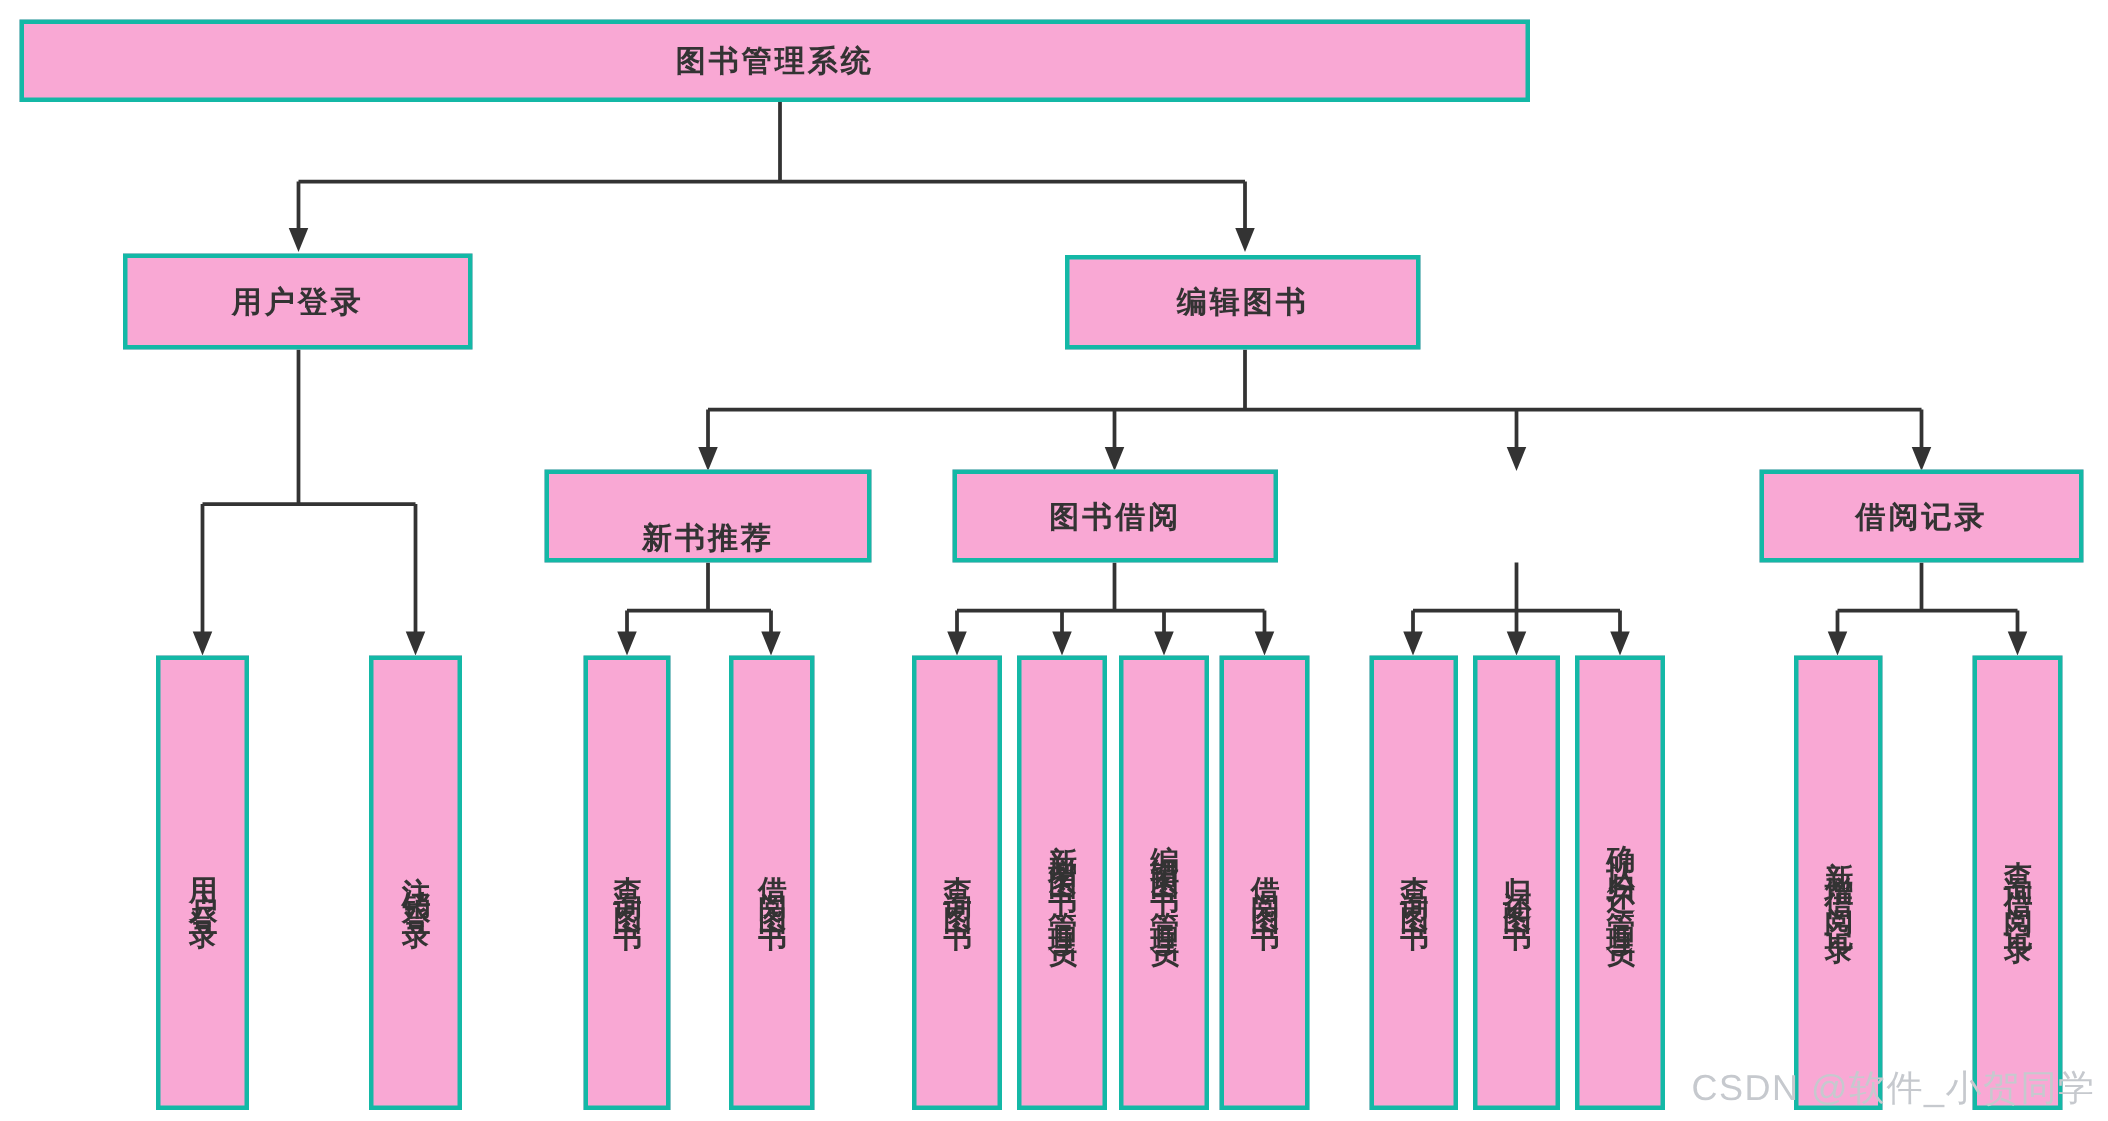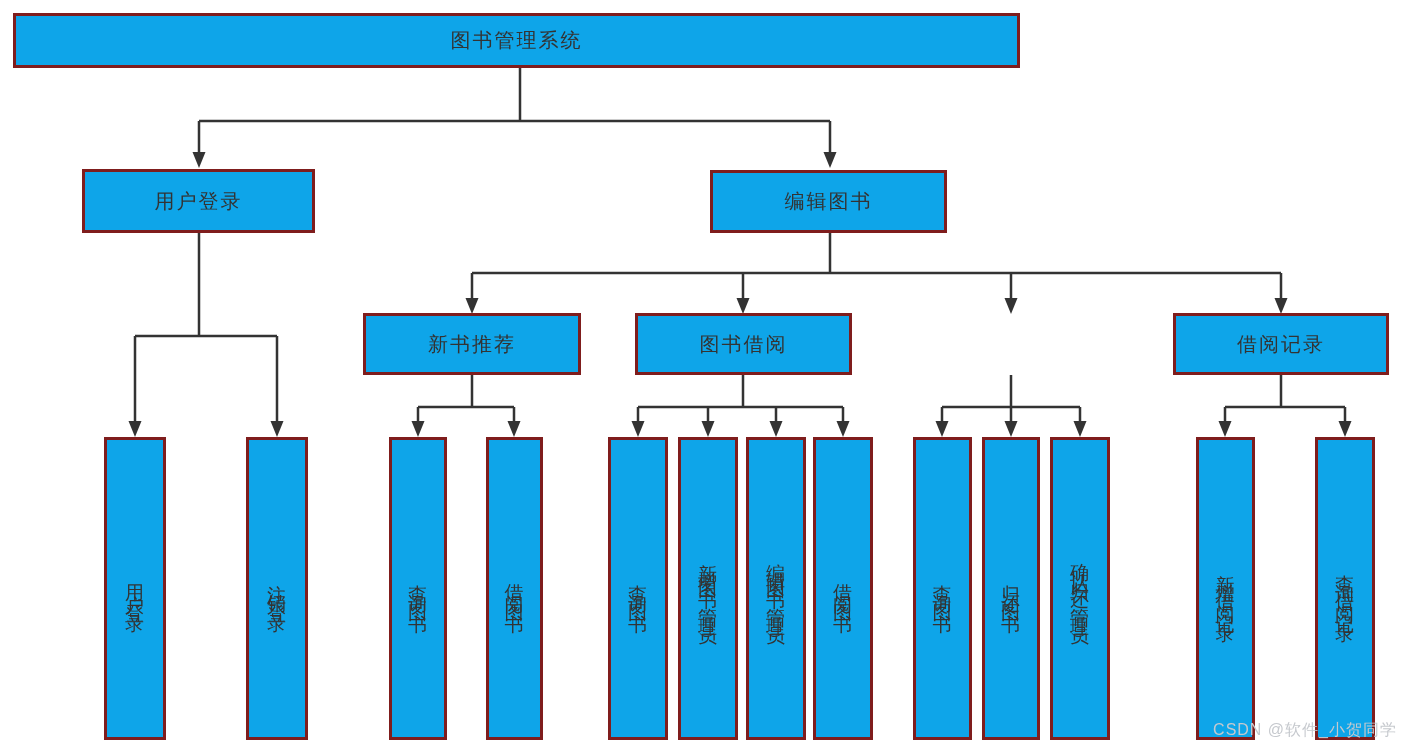--- a/index.html
+++ b/index.html
@@ -5,35 +5,36 @@
   * { margin:0; padding:0; box-sizing:border-box; }
   html,body { background:#ffffff; }
   body { font-family:"Liberation Sans", sans-serif; }
   .canvas {
     position:relative; width:1405px; height:747px;
     background:#ffffff; overflow:hidden;
   }
   svg.wires { position:absolute; left:0; top:0; z-index:1; }
   .node {
     position:absolute; z-index:2;
-    background:#0ea5e9; border:3px solid #7f1d1d;
+    background:#f9a8d4; border:3px solid #14b8a6;
     display:flex; align-items:center; justify-content:center;
     color:#333333;
+    font-weight:bold;
   }
   .node.h span {
     font-size:20px; letter-spacing:2px; white-space:nowrap;
   }
   .node.v span {
     writing-mode:vertical-rl; text-orientation:mixed;
     font-size:19px; line-height:1; letter-spacing:10px;
   }
   .node.v.long span { letter-spacing:9px; }
   .watermark {
     position:absolute; z-index:5; right:8px; bottom:6px;
-    font-size:16px; color:#c6c9ce; letter-spacing:1px; white-space:nowrap;
+    font-size:24px; color:#c6c9ce; letter-spacing:1px; white-space:nowrap;
   }
 </style>
 </head>
 <body>
 
 <div class="canvas">
 
   <svg class="wires" width="1405" height="747" viewBox="0 0 1405 747" aria-hidden="true">
 
     <path fill="none" stroke="#333333" stroke-width="2.5" d="
@@ -62,21 +63,21 @@
     <span>图书管理系统</span>
   </div>
 
   <div class="node h" style="left:82px; top:169px; width:233px; height:64px;">
     <span>用户登录</span>
   </div>
   <div class="node h" style="left:710px; top:170px; width:237px; height:63px;">
     <span>编辑图书</span>
   </div>
 
-  <div class="node h" style="left:363px; top:313px; width:218px; height:62px;">
+  <div class="node h" style="left:363px; top:313px; width:218px; height:62px;align-items:flex-end;">
     <span>新书推荐</span>
   </div>
   <div class="node h" style="left:635px; top:313px; width:217px; height:62px;">
     <span>图书借阅</span>
   </div>
   <div class="node h" style="left:1173px; top:313px; width:216px; height:62px;">
     <span>借阅记录</span>
   </div>
 
   <div class="node v" style="left:104px; top:437px; width:62px; height:303px;">

